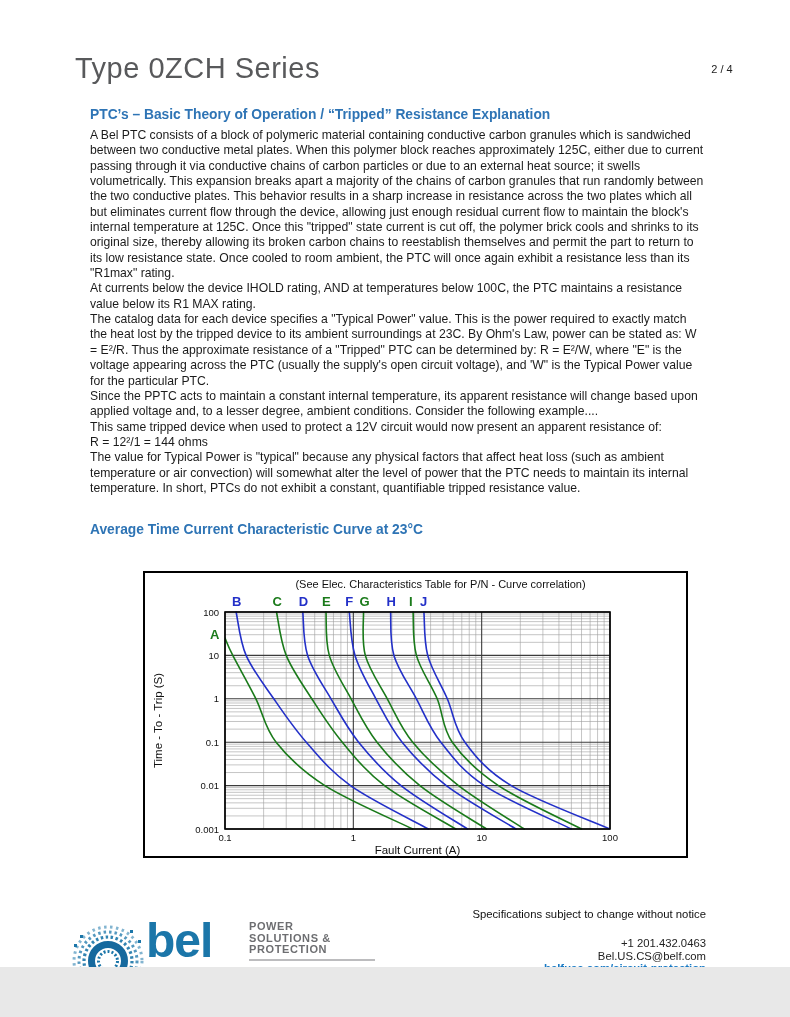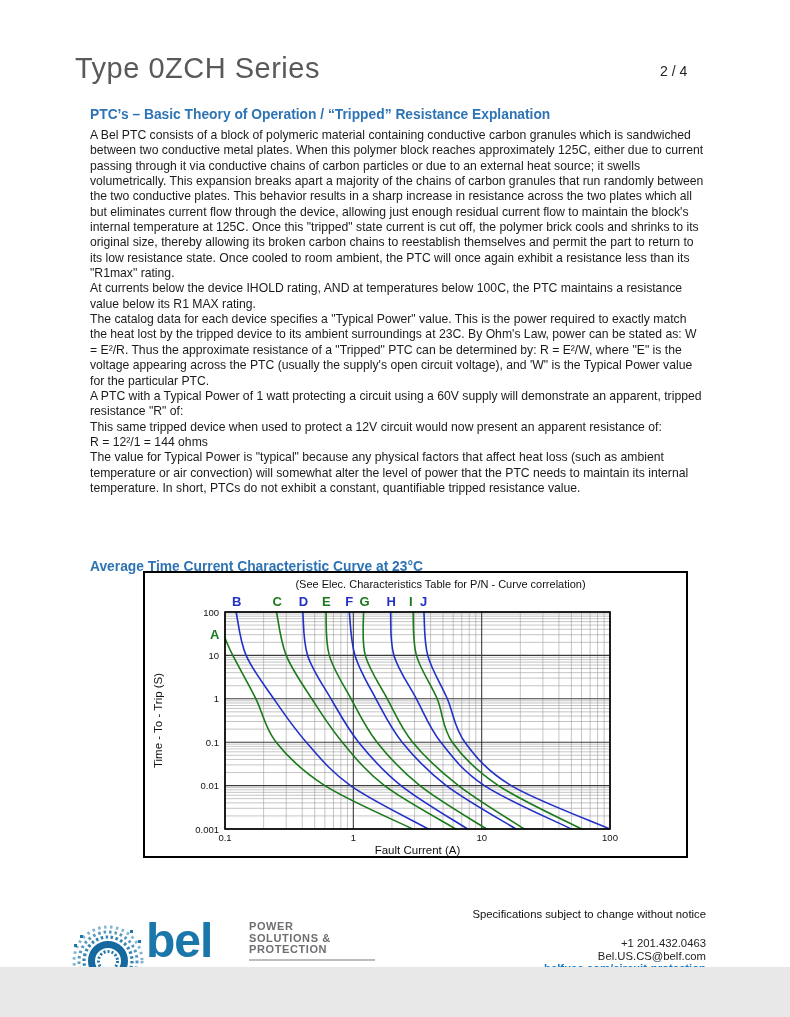--- a/index.html
+++ b/index.html
@@ -2,24 +2,24 @@
 <html><head>
 <meta charset="utf-8">
 <style>
   html,body{margin:0;padding:0;background:#e8e8e8;}
   .page{
     position:relative;width:790px;height:967px;background:#ffffff;
     font-family:"Liberation Sans","DejaVu Sans",sans-serif;color:#1b1b1b;
     margin:0 auto;overflow:hidden;
   }
   .doc-title{position:absolute;left:75px;top:52px;font-size:29px;font-weight:400;color:#58595b;letter-spacing:.5px;}
-  .page-num{position:absolute;left:660px;top:63px;width:60px;text-align:left;font-size:14px;color:#222;}
+  .page-num{position:absolute;left:692px;top:63px;width:60px;text-align:center;font-size:11px;color:#222;}
   .h-blue{position:absolute;left:90px;margin:0;font-size:13.8px;font-weight:700;color:#2e74b5;}
   .h1pos{top:107px;}
-  .h2pos{top:522px;margin-top:37px;}
+  .h2pos{top:522px;}
   .body-text{position:absolute;left:90px;top:128px;width:616px;font-size:12.2px;line-height:15.35px;color:#1b1b1b;}
   .body-text p{margin:0;}
   .chart-box{position:absolute;left:143px;top:571px;width:545px;height:287px;background:#fff;border:2px solid #000;box-sizing:border-box;}
   .footnote{position:absolute;left:90px;top:862px;width:650px;margin:0;font-size:10.8px;line-height:13.5px;color:#111;}
   .specs-notice{position:absolute;left:406px;top:908px;width:300px;text-align:right;font-size:11.3px;color:#111;}
   .logo-globe{position:absolute;left:68px;top:920px;}
   .bel-word{position:absolute;left:146px;top:913px;font-size:48px;font-weight:700;color:#1b76a9;letter-spacing:-1px;}
   .logo-tagline{position:absolute;left:249px;top:921px;font-size:11px;font-weight:700;color:#6d6e71;line-height:11.6px;letter-spacing:.6px;}
   .logo-sep{position:absolute;left:249px;top:959px;width:126px;height:2px;background:#bcbcbe;}
   .logo-group{position:absolute;left:250px;top:964px;font-size:13px;color:#909094;letter-spacing:.4px;}
@@ -37,21 +37,21 @@
 
   <div class="doc-title">Type 0ZCH Series</div>
   <div class="page-num">2 / 4</div>
 
   <h2 class="h-blue h1pos">PTC’s – Basic Theory of Operation / “Tripped” Resistance Explanation</h2>
 
   <div class="body-text">
     <p>A Bel PTC consists of a block of polymeric material containing conductive carbon granules which is sandwiched between two conductive metal plates.  When this polymer block reaches approximately 125C, either due to current passing through it via conductive chains of carbon particles or due to an external heat source; it swells volumetrically.  This expansion breaks apart a majority of the chains of carbon granules that run randomly between the two conductive plates.  This behavior results in a sharp increase in resistance across the two plates which all but eliminates current flow through the device, allowing just enough residual current flow to maintain the block's internal temperature at 125C.  Once this "tripped" state current is cut off, the polymer brick cools and shrinks to its original size, thereby allowing its broken carbon chains to reestablish themselves and permit the part to return to its low resistance state.  Once cooled to room ambient, the PTC will once again exhibit a resistance less than its "R1max" rating.</p>
     <p>At currents below the device IHOLD rating, AND at temperatures below 100C, the PTC maintains a resistance value below its R1 MAX rating.</p>
     <p>The catalog data for each device specifies a "Typical Power" value. This is the power required to exactly match the heat lost by the tripped device to its ambient surroundings at 23C. By Ohm's Law, power can be stated as: W = E²/R. Thus the approximate resistance of a "Tripped" PTC can be determined by: R = E²/W, where "E" is the voltage appearing across the PTC (usually the supply's open circuit voltage), and 'W" is the Typical Power value for the particular PTC.</p>
-    <p>A PTC with a Typical Power of 1 watt protecting a circuit using a 60V supply will demonstrate an apparent, tripped resistance "R" of:</p>
+    <p>Since the PPTC acts to maintain a constant internal temperature, its apparent resistance will change based upon applied voltage and, to a lesser degree, ambient conditions. Consider the following example....</p>
     <p>This same tripped device when used to protect a 12V circuit would now present an apparent resistance of:</p>
     <p>R = 12²/1 = 144 ohms</p>
     <p>The value for Typical Power is "typical" because any physical factors that affect heat loss (such as ambient temperature or air convection) will somewhat alter the level of power that the PTC needs to maintain its internal temperature. In short, PTCs do not exhibit a constant, quantifiable tripped resistance value.</p>
   </div>
 
   <h2 class="h-blue h2pos">Average Time Current Characteristic Curve at 23°C</h2>
 
   <div class="chart-box">
     <svg id="chart" width="541" height="283">
         <line x1="118.63218277687758" y1="39" x2="118.63218277687758" y2="256" stroke="#9d9d9d" stroke-width="0.6"></line>

